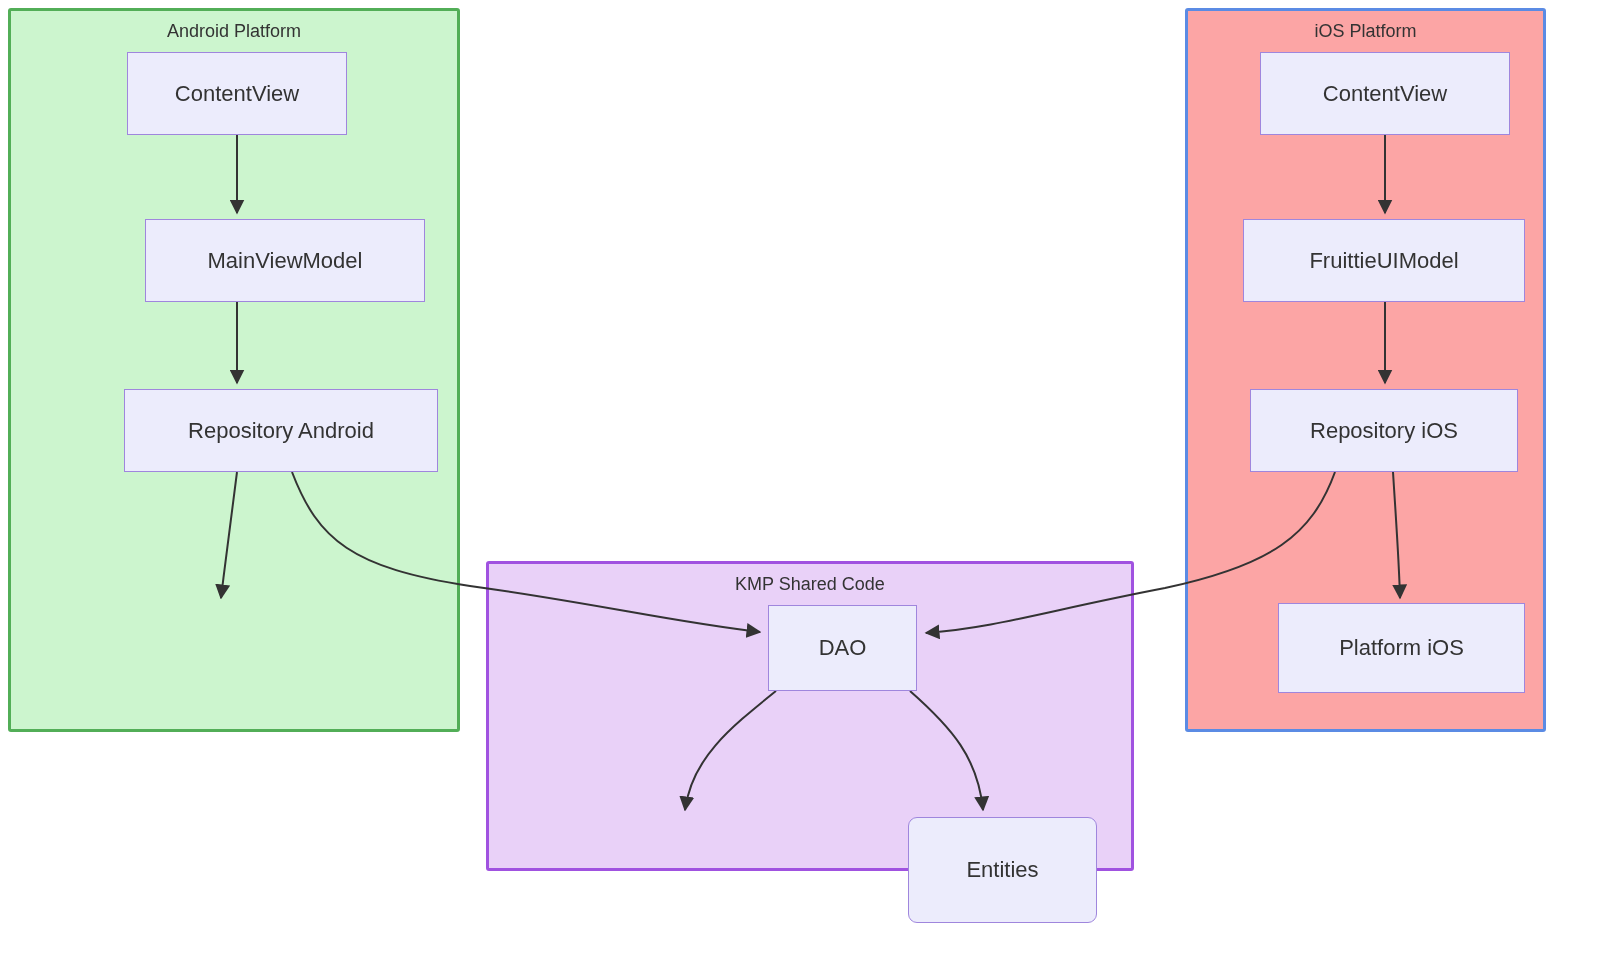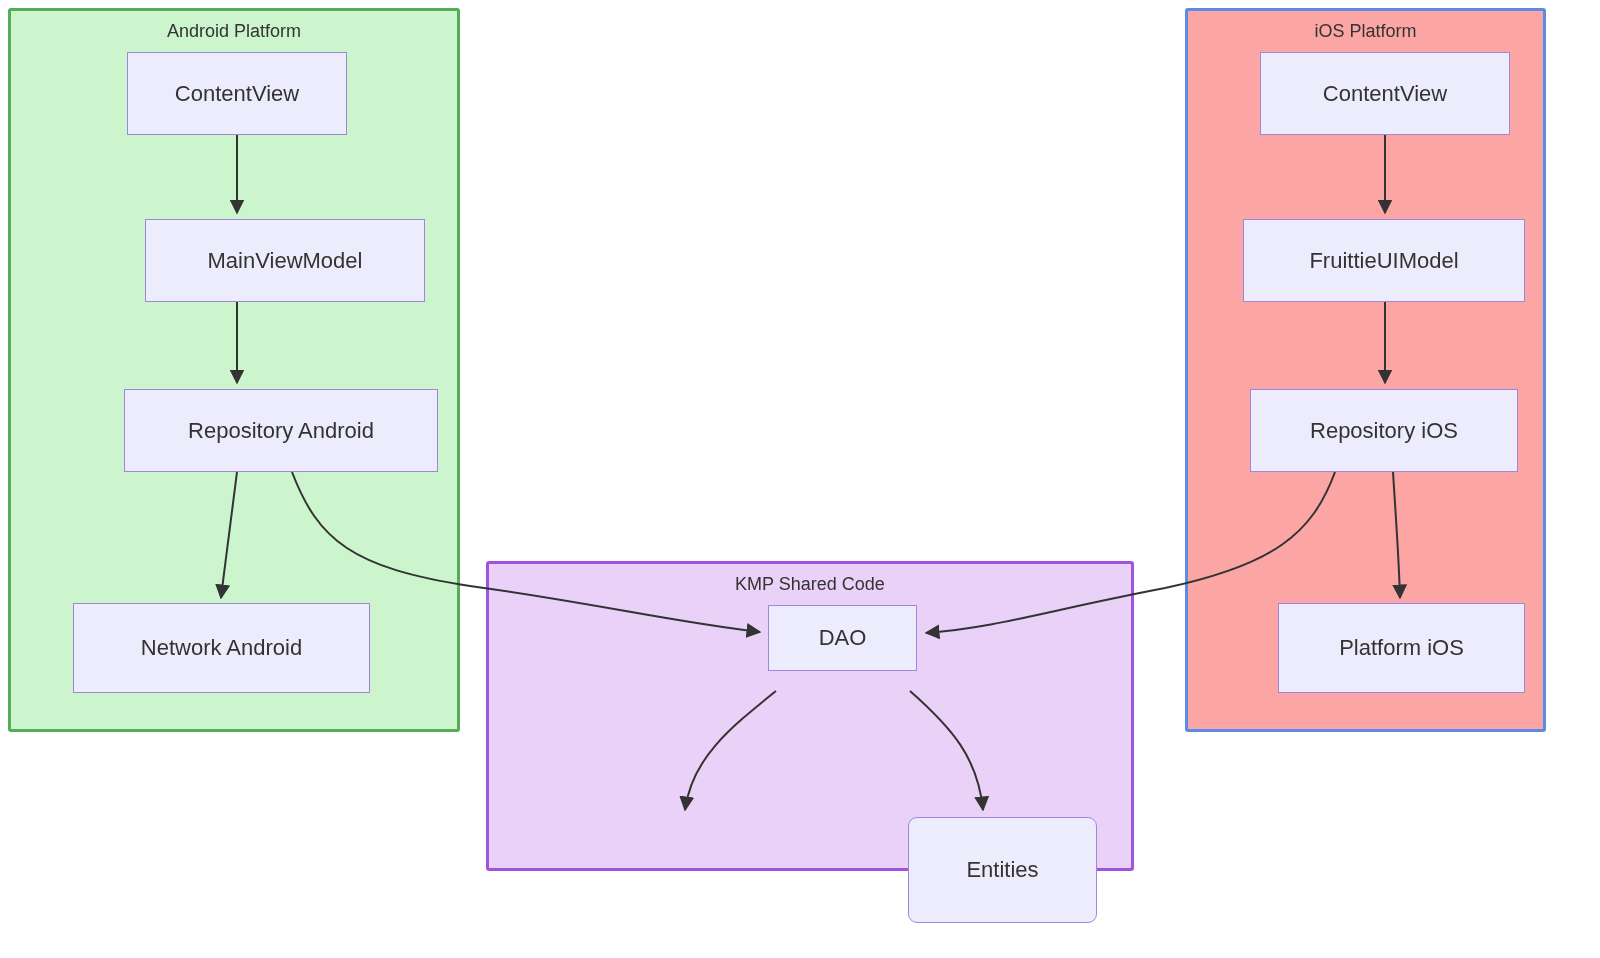--- a/index.html
+++ b/index.html
@@ -105,37 +105,34 @@
 
   <div class="node" style="left:127px; top:52px; width:220px; height:83px;">
     <span class="node-label">ContentView</span>
   </div>
   <div class="node" style="left:97px; top:219px; width:280px; height:83px;margin-left:48px;">
     <span class="node-label">MainViewModel</span>
   </div>
   <div class="node" style="left:76px; top:389px; width:314px; height:83px;margin-left:48px;">
     <span class="node-label">Repository Android</span>
   </div>
-  <div class="node" style="left:73px; top:603px; width:297px; height:90px;">
-    <span class="node-label">Network Android</span>
-  </div>
 
   <div class="node" style="left:1260px; top:52px; width:250px; height:83px;">
     <span class="node-label">ContentView</span>
   </div>
   <div class="node" style="left:1243px; top:219px; width:282px; height:83px;">
     <span class="node-label">FruittieUIModel</span>
   </div>
   <div class="node" style="left:1250px; top:389px; width:268px; height:83px;">
     <span class="node-label">Repository iOS</span>
   </div>
   <div class="node" style="left:1278px; top:603px; width:247px; height:90px;">
     <span class="node-label">Platform iOS</span>
   </div>
 
-  <div class="node" style="left:768px; top:605px; width:149px; height:66px;">
+  <div class="node" style="left:768px; top:605px; width:149px; height:86px;">
     <span class="node-label">DAO</span>
   </div>
   <div class="node" style="left:908px; top:817px; width:189px; height:106px;border-radius:9px;">
     <span class="node-label">Entities</span>
   </div>
 
 </div>
 
 </body></html>

